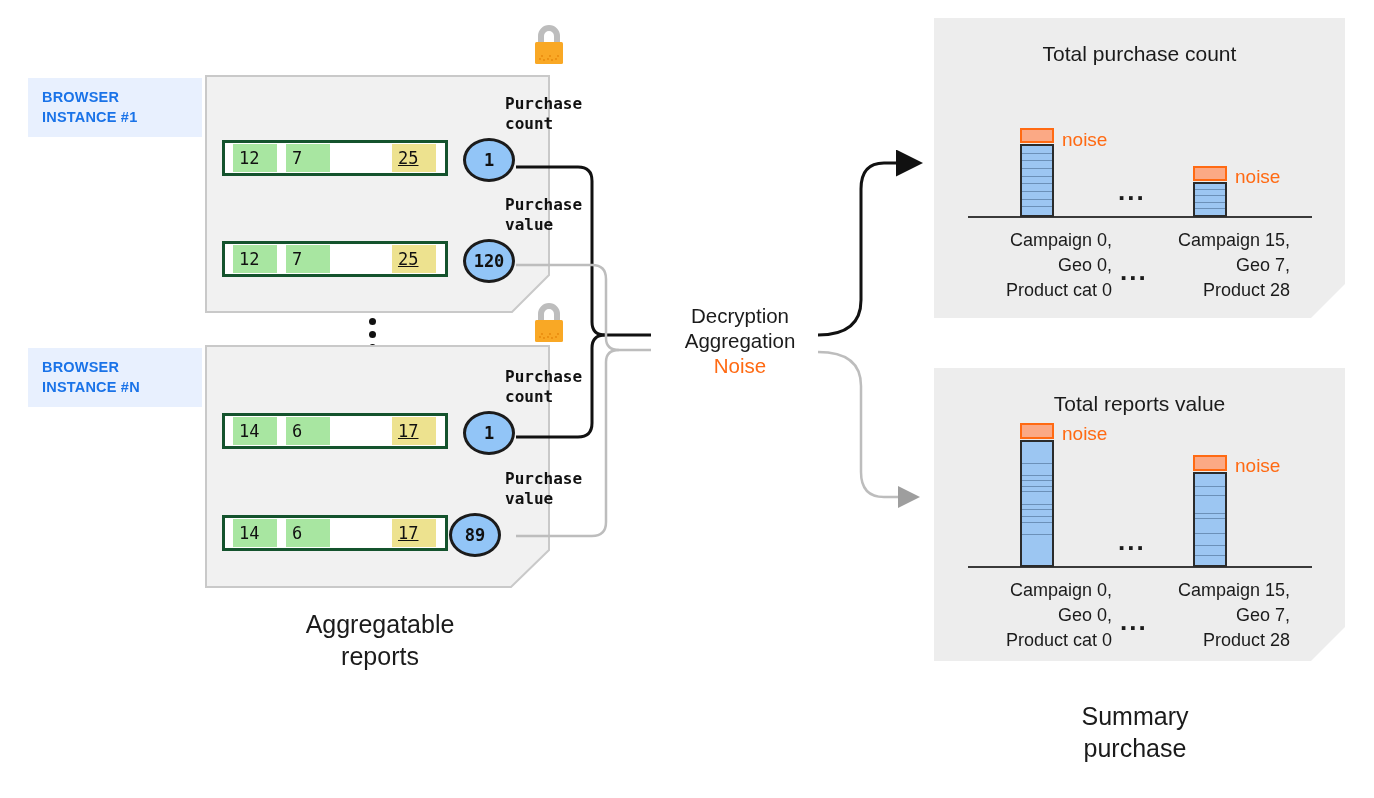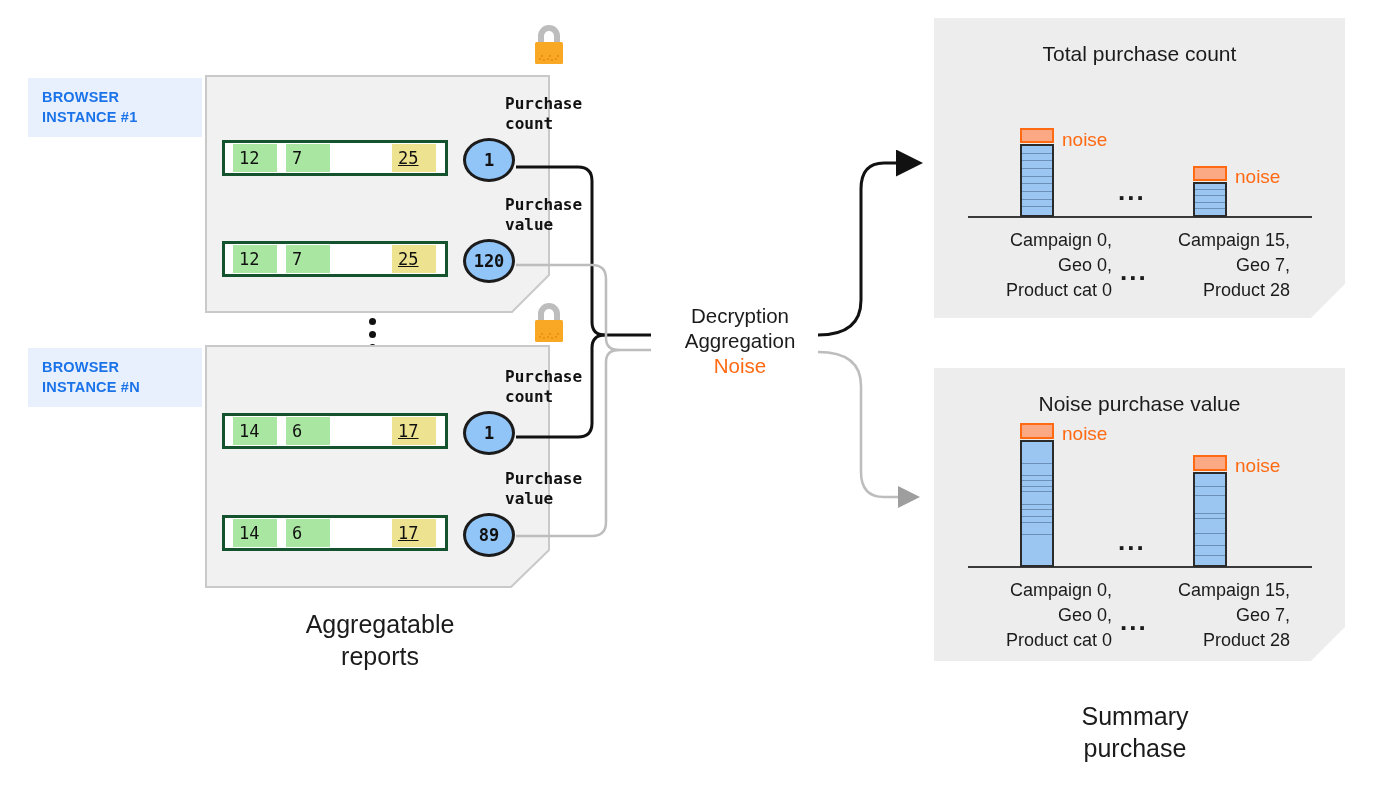--- a/index.html
+++ b/index.html
@@ -227,21 +227,21 @@
       <div class="cell gap" style="flex:1;"></div>
       <div class="cell val" style="width:44px;height:28px;margin-right:9px;padding-left:6px;">17</div>
     </div>
 
     <div class="metric-label" style="left:256px;top:22px;">Purchase
 count</div>
     <div class="bubble" style="left:258px;top:66px;width:52px;height:44px;">1</div>
 
     <div class="metric-label" style="left:256px;top:124px;">Purchase
 value</div>
-    <div class="bubble" style="left:258px;top:168px;width:52px;height:44px;">89</div>
+    <div class="bubble" style="left:244px;top:168px;width:52px;height:44px;">89</div>
   </div>
 
   <div class="lock" style="left:529px;top:300px;">
     <svg viewBox="0 0 40 48" width="40" height="48">
       <path d="M12,22 V14 a8,8 0 0 1 16,0 V22" fill="none" stroke="#BDBDBD" stroke-width="6"></path>
       <rect x="6" y="20" width="28" height="22" rx="1.5" fill="#F9A825"></rect>
       <g fill="#E07B00" opacity=".75">
         <circle cx="11" cy="37" r="0.9"></circle>
           <circle cx="15" cy="38" r="0.9"></circle>
         <circle cx="19" cy="37" r="0.9"></circle>
@@ -317,21 +317,21 @@
     <div class="cat-label" style="left:28px;top:210px;width:150px;">Campaign 0,
 Geo 0,
 Product cat 0</div>
     <div class="hdots" style="left:186px;top:248px;">...</div>
     <div class="cat-label" style="left:206px;top:210px;width:150px;">Campaign 15,
 Geo 7,
 Product 28</div>
   </div>
 
   <div class="summary" style="left:934px;top:368px;width:411px;height:293px;">
-    <div class="summary-title">Noise purchase value</div>
+    <div class="summary-title">Total reports value</div>
 
     <div class="axis" style="left:34px;top:198px;width:344px;"></div>
 
     <div class="noise-seg" style="left:86px;top:55px;width:34px;height:16px;"></div>
     <div class="noise-label" style="left:128px;top:56px;">noise</div>
     <div class="bar" style="left:86px;top:72px;width:34px;height:127px;">
       <div class="seg" style="height:18%"></div>
         <div class="seg" style="height:10%"></div>
       <div class="seg" style="height:4%"></div>
         <div class="seg" style="height:5%"></div>

